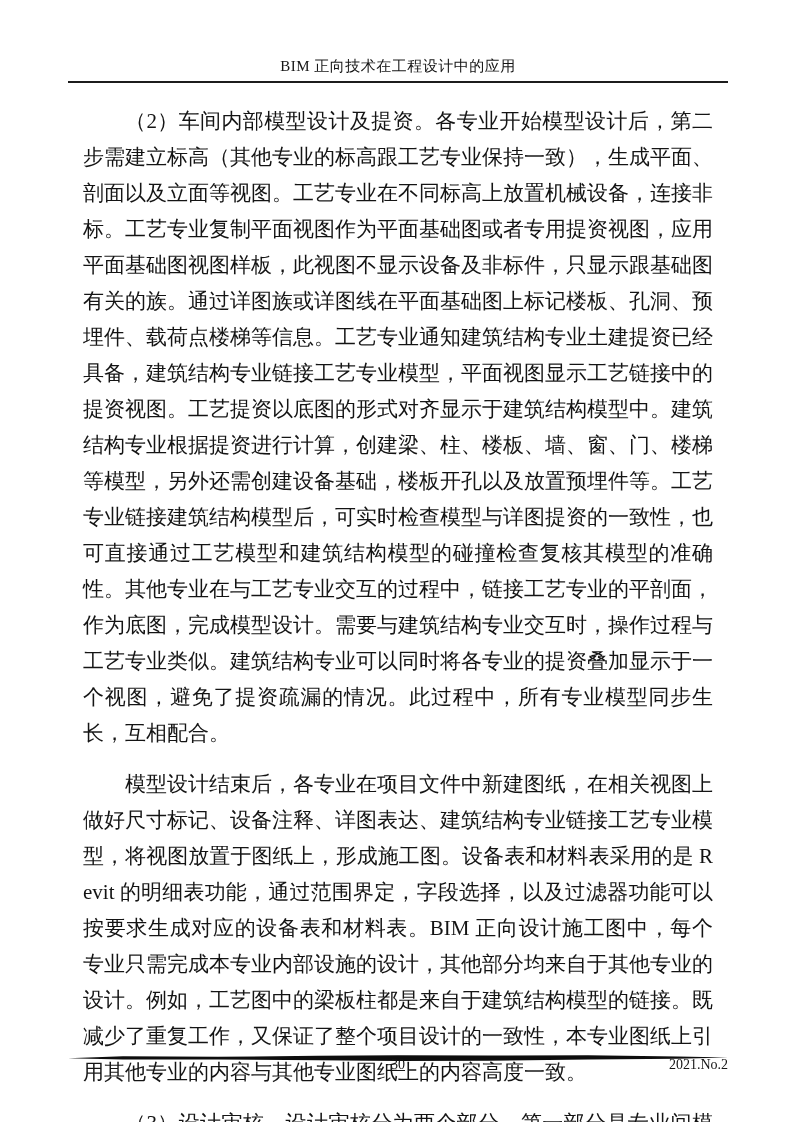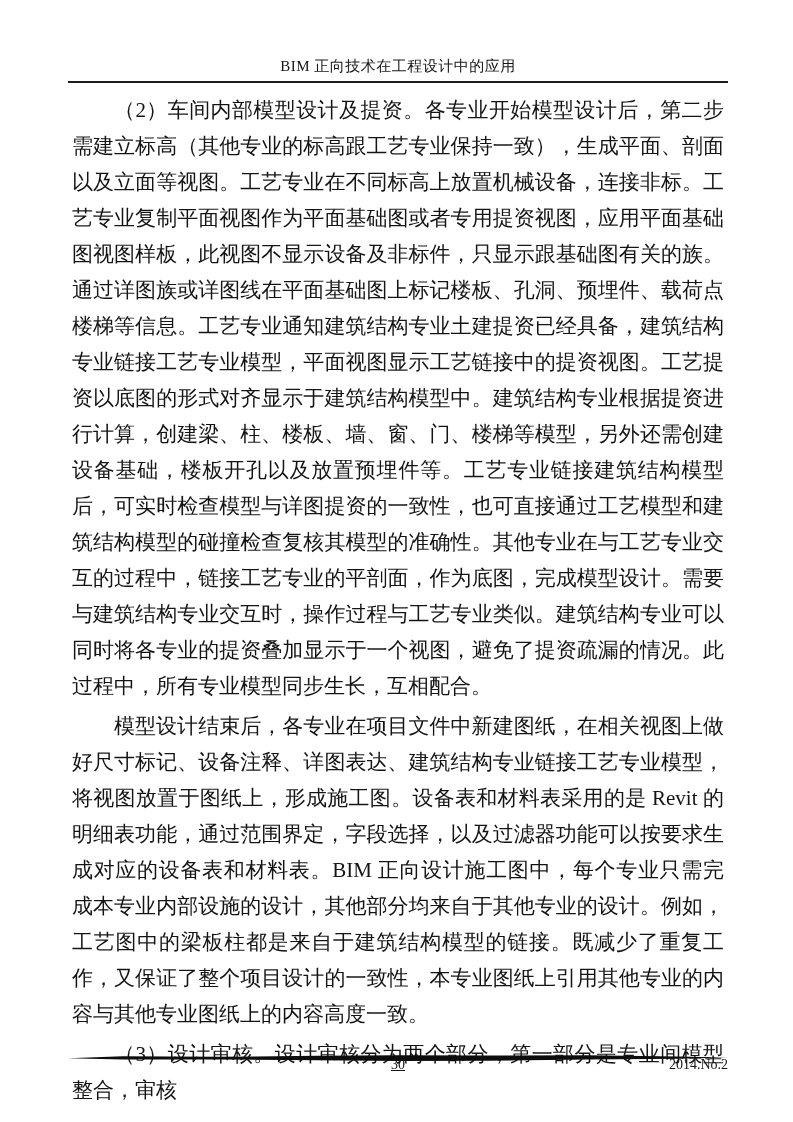--- a/index.html
+++ b/index.html
@@ -40,21 +40,21 @@
     position: absolute;
     top: 88px;
     left: 68px;
     width: 660px;
     font-size: 21px;
     line-height: 36px;
     text-align: justify;
     text-justify: inter-ideograph;
   }
   .article p {
-    margin: 4px;
+    margin: 15px;
     padding: 0;
     text-indent: 2em;
     word-break: break-all;
   }
   .footer-rule {
     position: absolute;
     top: 1048px;
     left: 68px;
     width: 660px;
     height: 8px;
@@ -97,16 +97,16 @@
   </div>
 
   <div class="footer-rule">
     <svg width="660" height="8" viewBox="0 0 660 8" xmlns="http://www.w3.org/2000/svg" aria-hidden="true">
       <polygon fill="#0d0d0d" points="0,4.2 55,2.2 150,2.8 250,1.8 330,1.2 420,1.6 520,1.2 610,2.4 660,3.6 610,4.8 520,5.6 420,6.8 330,6.9 250,6.2 150,5.4 55,5.4"></polygon>
     </svg>
   </div>
 
   <div class="footer-row">
     <span class="footer-pagenum">30</span>
-    <span class="footer-issue">2014.No.2</span>
+    <span class="footer-issue">2021.No.2</span>
   </div>
 
 </div>
 
 </body></html>

